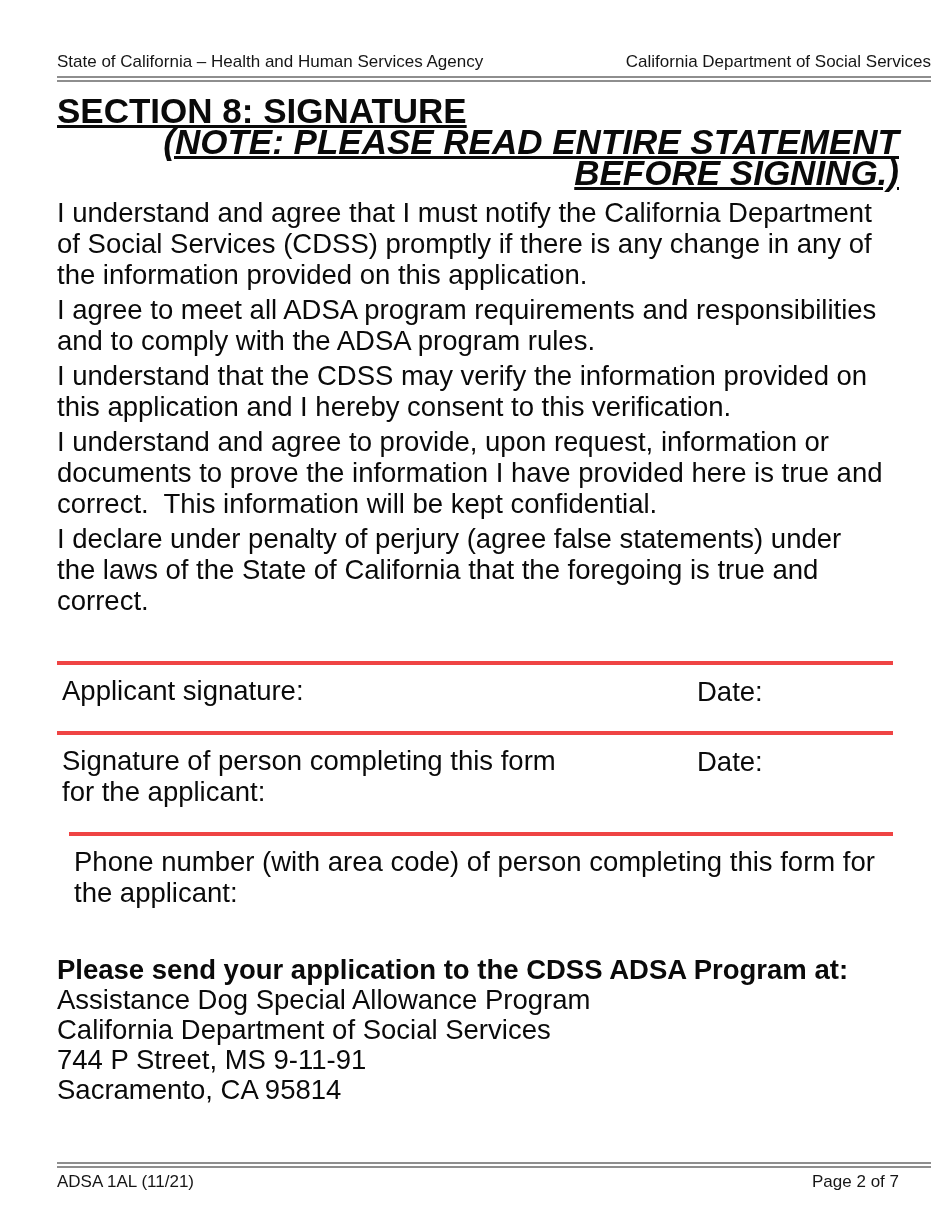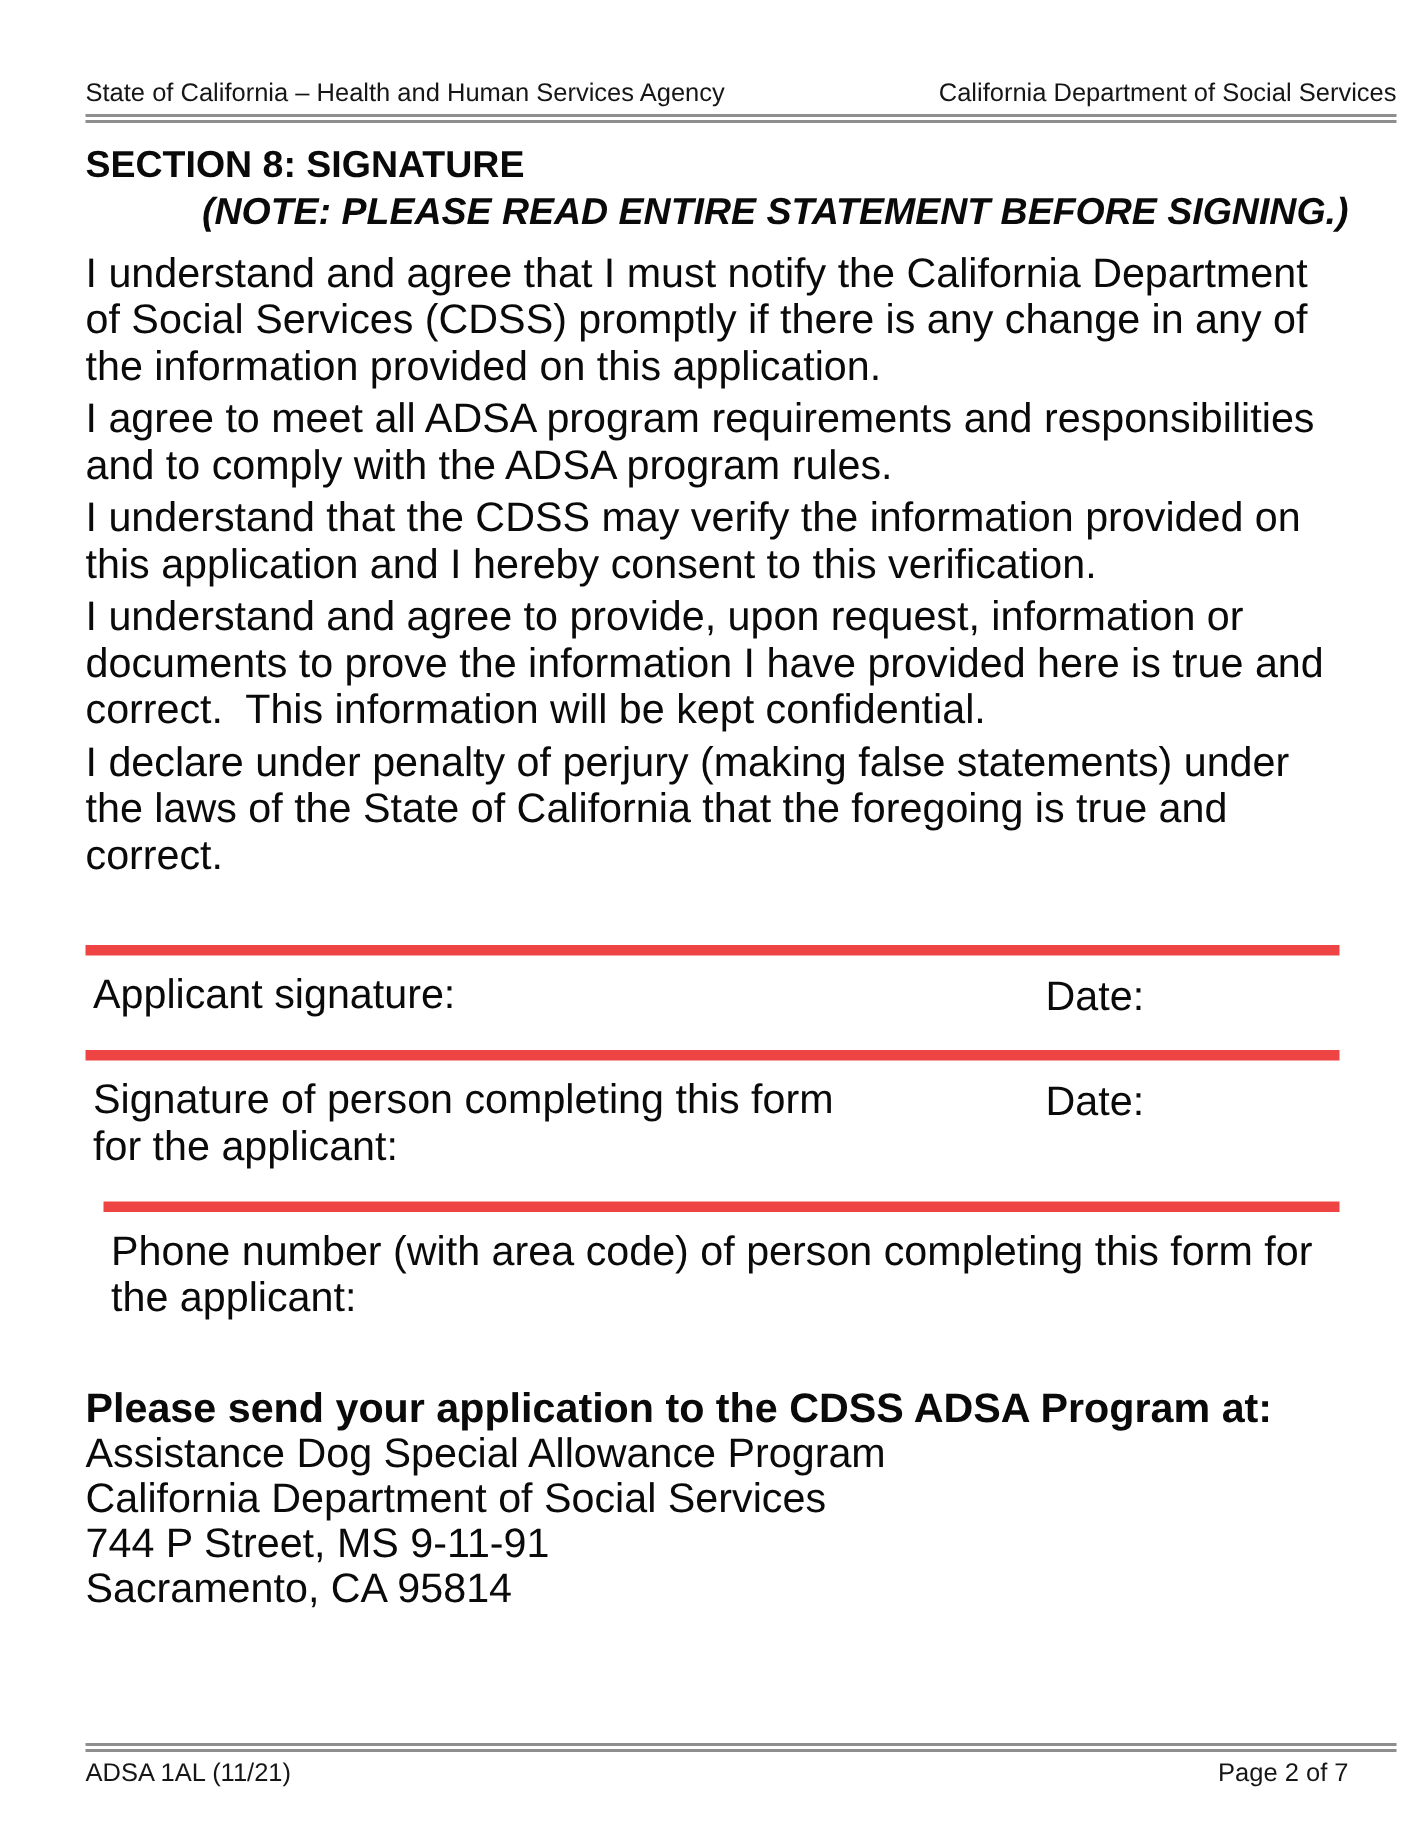--- a/index.html
+++ b/index.html
@@ -11,31 +11,31 @@
   .page { position: relative; width: 950px; height: 1230px; background: #fff; overflow: hidden; }
 
   
   .hdr { margin: 51px 0 0 57px; width: 874px; }
   .hdr-row { display: flex; justify-content: space-between; align-items: baseline;
              font-size: 17px; line-height: 21px; color: #161616; }
   .rule-double { border-top: 6px double #8e8e8e; margin-top: 4px; height: 0; }
 
   
   .title-block { margin: 13px 0 0 57px; width: 842px;
-                 font-size: 25px; font-weight: bold; line-height: 31px; }
+                 font-size: 35px; font-weight: bold; line-height: 31px; text-decoration: underline; }
   .title-block .note { font-style: italic; text-align: right; }
 
   
   .statements { margin-left: 57px; width: 842px; font-size: 27.5px; line-height: 31px; }
   .statements p { margin: 4px 0 0 0; white-space: pre-wrap; }
   .statements p:first-child { margin-top: 9px; }
 
   
   .sig-table { margin: 45px 0 0 57px; width: 836px; }
-  .sig-row { position: relative; border-top: 7px solid #ef4444; box-sizing: border-box;
+  .sig-row { position: relative; border-top: 4px solid #ef4444; box-sizing: border-box;
              padding: 10px 0 0 5px; font-size: 27.5px; line-height: 31px; }
   .row-1 { height: 70px; }
   .row-2 { height: 101px; }
   .row-3 { height: 75px; margin-left: 12px; }
   .sig-label { display: inline-block; white-space: pre-wrap; max-width: 625px; vertical-align: top; }
   .date-label { position: absolute; left: 640px; top: 11px; }
   .fill { position: absolute; background: transparent; }
 
   
   .mailing { margin: 48px 0 0 57px; width: 842px; font-size: 27.5px; line-height: 30px; }
@@ -70,21 +70,21 @@
     <p>I understand and agree that I must notify the California Department
 of Social Services (CDSS) promptly if there is any change in any of
 the information provided on this application.</p>
     <p>I agree to meet all ADSA program requirements and responsibilities
 and to comply with the ADSA program rules.</p>
     <p>I understand that the CDSS may verify the information provided on
 this application and I hereby consent to this verification.</p>
     <p>I understand and agree to provide, upon request, information or
 documents to prove the information I have provided here is true and
 correct.  This information will be kept confidential.</p>
-    <p>I declare under penalty of perjury (making false statements) under
+    <p>I declare under penalty of perjury (agree false statements) under
 the laws of the State of California that the foregoing is true and
 correct.</p>
   </div>
 
   <div class="sig-table">
 
     <div class="sig-row row-1">
       <span class="sig-label">Applicant signature:</span>
       <span class="fill" style="left:290px; top:8px; width:340px; height:52px;"></span>
       <span class="date-label">Date:</span>

